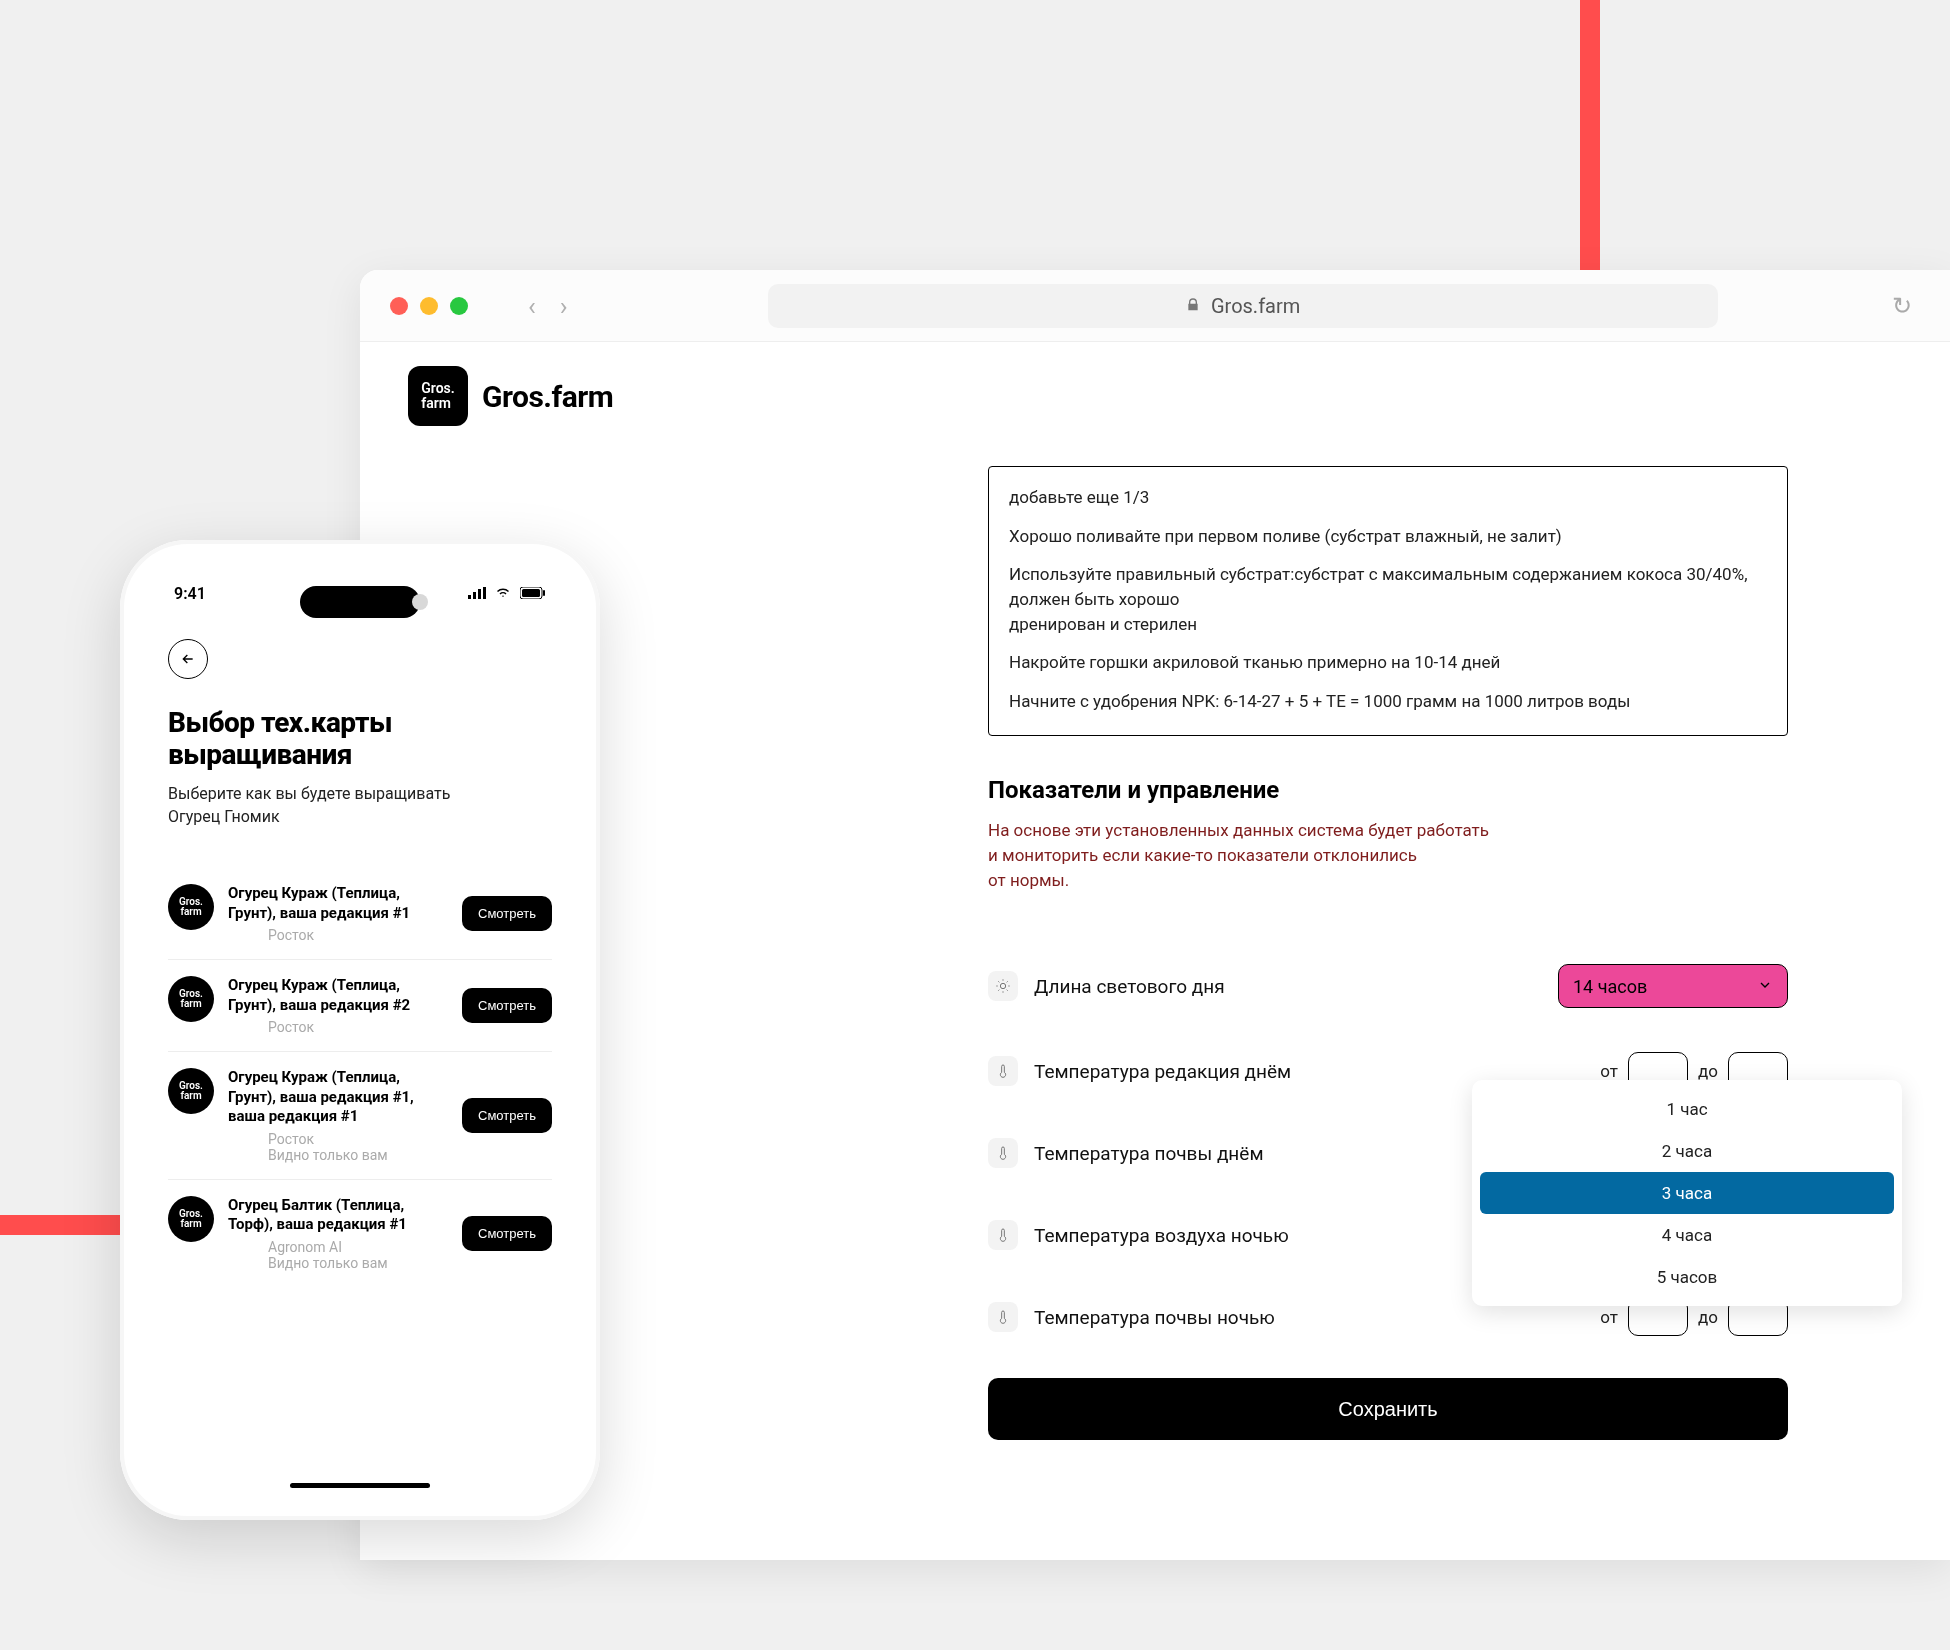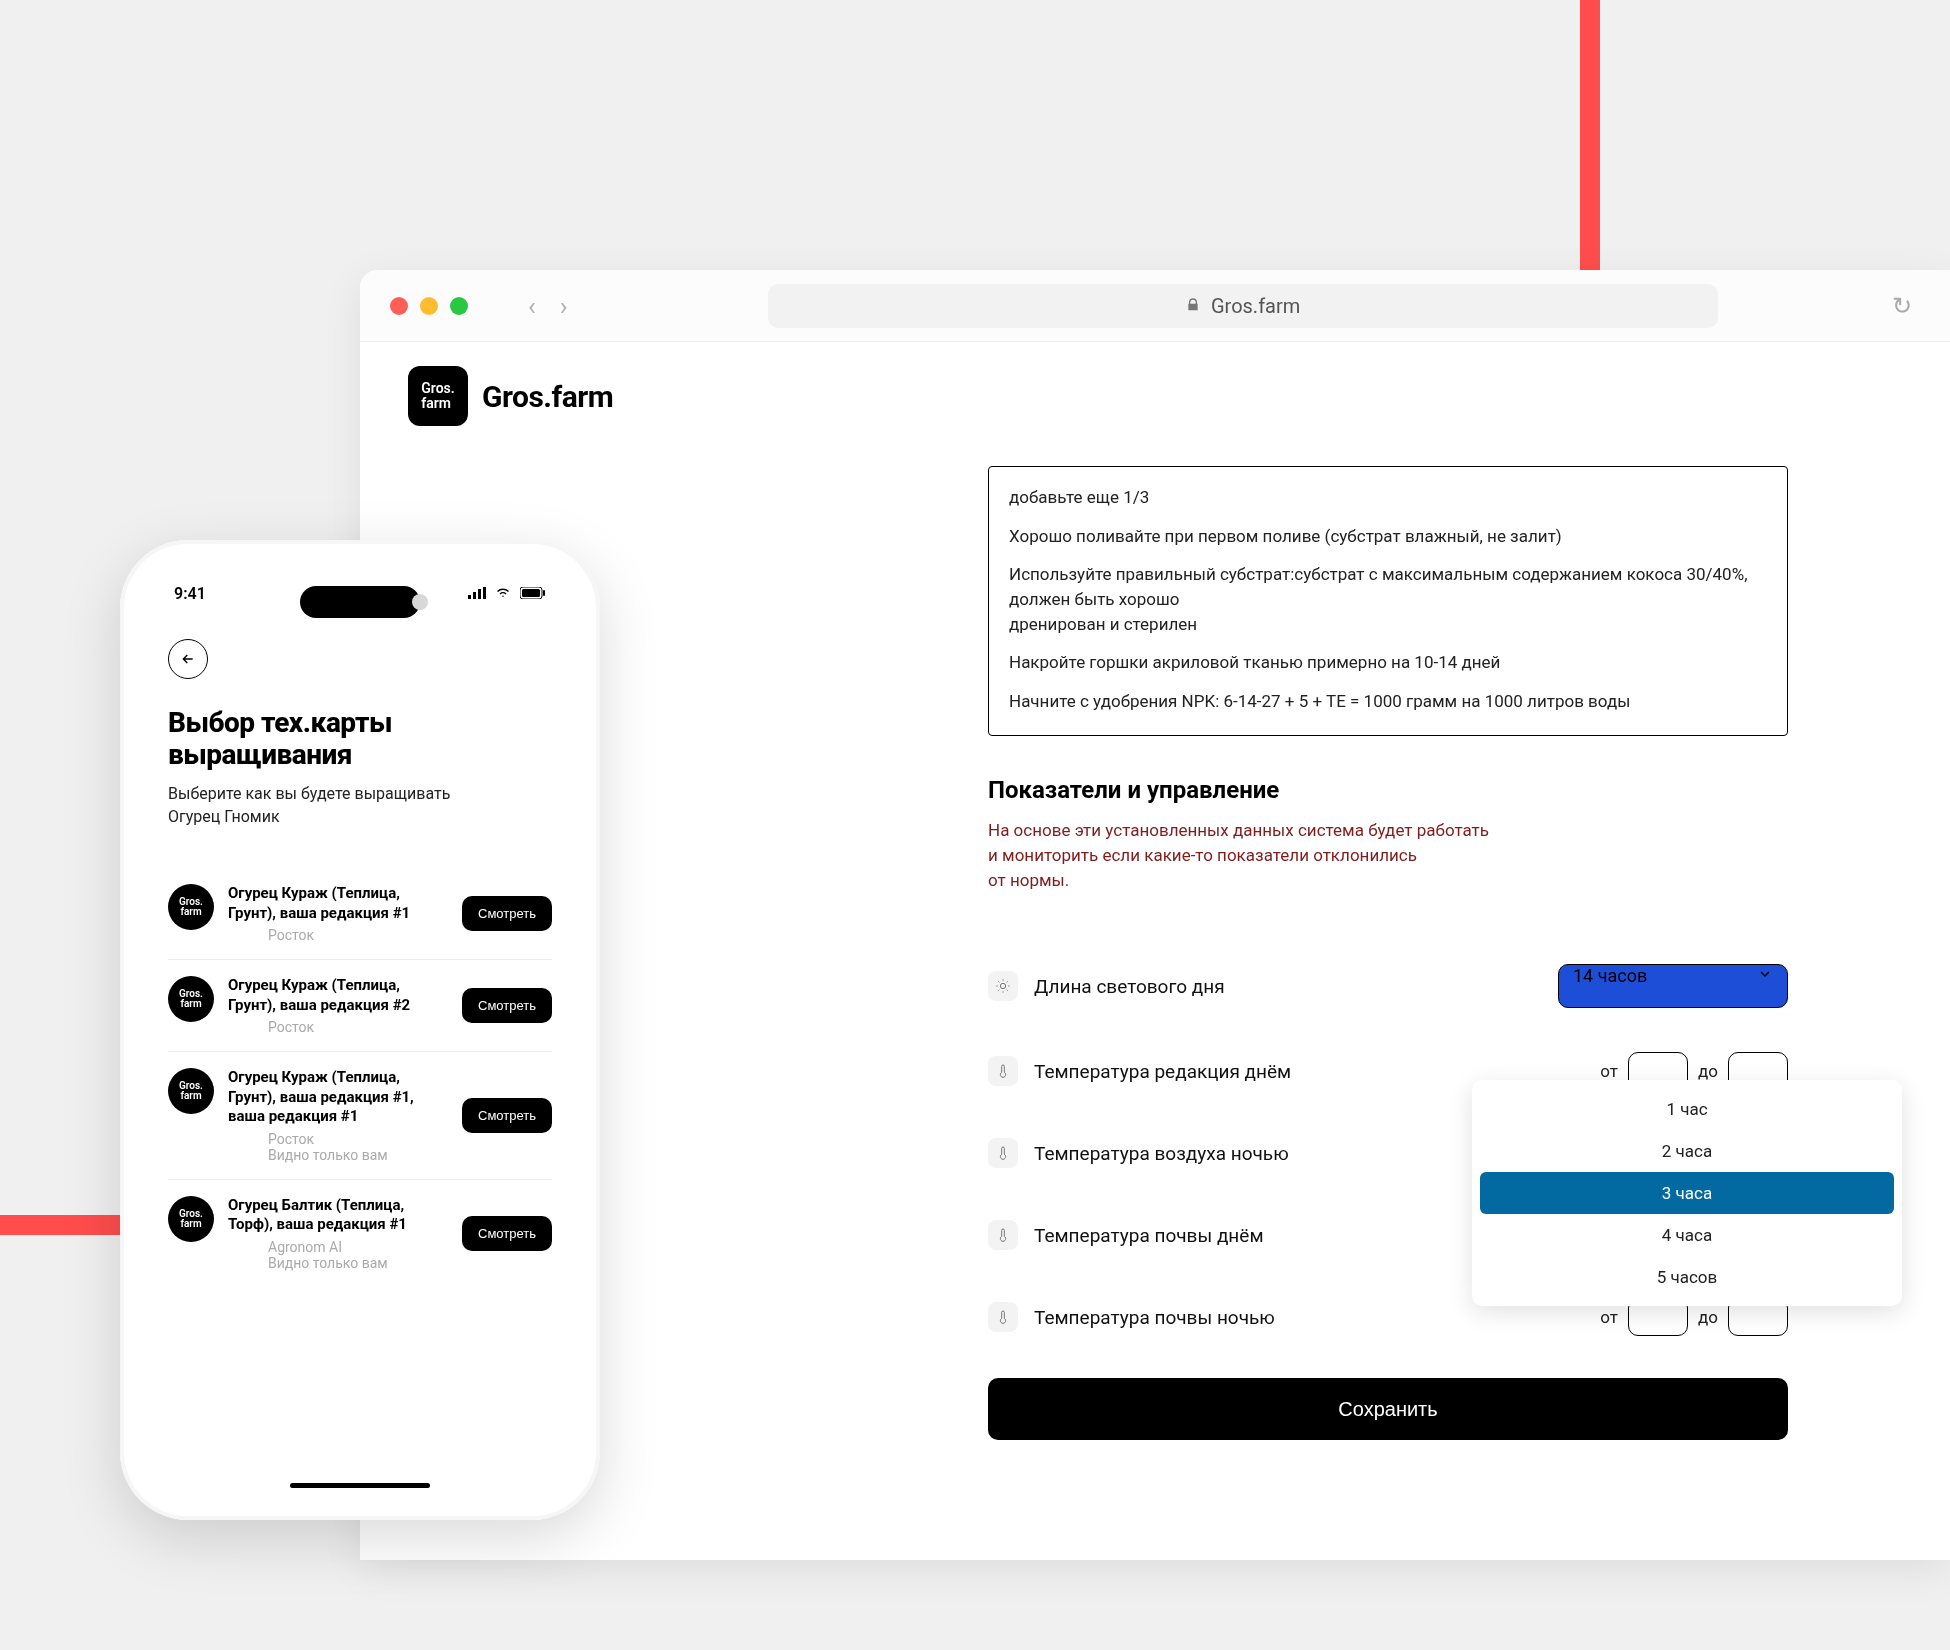--- a/index.html
+++ b/index.html
@@ -119,22 +119,22 @@
 .param-label { font-size: 19px; color: #111; flex: 1; }
 .param-controls { display: flex; align-items: center; gap: 10px; }
 .param-text { font-size: 17px; color: #222; }
 .param-input {
   width: 60px; height: 38px; border: 1.5px solid #000; border-radius: 10px;
   text-align: center; font-size: 16px;
 }
 
 .select-box {
   width: 230px; height: 44px; border: 1.5px solid #000; border-radius: 10px;
-  display: flex; align-items: flex-start; padding: 0 14px; cursor: pointer;
-  font-size: 18px; position: relative; background: #1d4ed8;
+  display: flex; align-items: center; padding: 0 14px; cursor: pointer;
+  font-size: 18px; position: relative; background: #ec4899;
 }
 .select-box .chevron { margin-left: auto; }
 
 .dropdown {
   position: absolute;
   top: 738px;
   right: 48px;
   width: 430px;
   background: #fff;
   border-radius: 10px;
@@ -306,36 +306,36 @@
           <input class="param-input" style="">
         </div>
       </div>
 
       <div class="param-row">
         <div class="param-icon">
           <svg viewBox="0 0 24 24">
               <path d="M12 3a2 2 0 00-2 2v9a4 4 0 104 0V5a2 2 0 00-2-2z"></path>
             </svg>
         </div>
-        <div class="param-label">Температура воздуха ночью</div>
+        <div class="param-label">Температура почвы днём</div>
         <div class="param-controls">
           <span class="param-text">от</span>
           <input class="param-input" style="">
           <span class="param-text">до</span>
           <input class="param-input" style="">
         </div>
       </div>
 
       <div class="param-row">
         <div class="param-icon">
           <svg viewBox="0 0 24 24">
               <path d="M12 3a2 2 0 00-2 2v9a4 4 0 104 0V5a2 2 0 00-2-2z"></path>
             </svg>
         </div>
-        <div class="param-label">Температура почвы днём</div>
+        <div class="param-label">Температура воздуха ночью</div>
         <div class="param-controls">
           <span class="param-text">от</span>
           <input class="param-input" style="">
           <span class="param-text">до</span>
           <input class="param-input" style="">
         </div>
       </div>
 
       <div class="param-row">
         <div class="param-icon">

